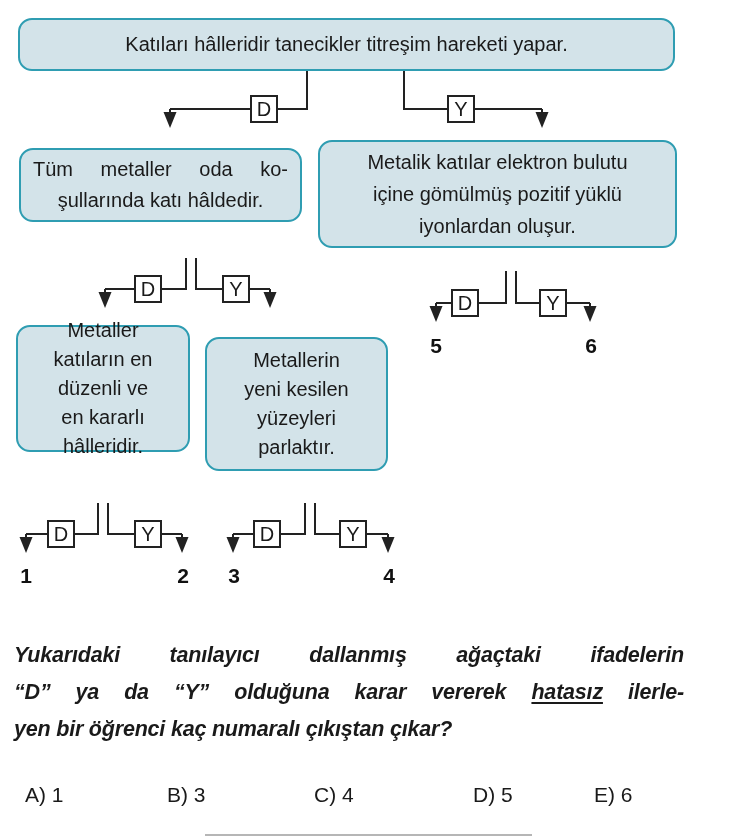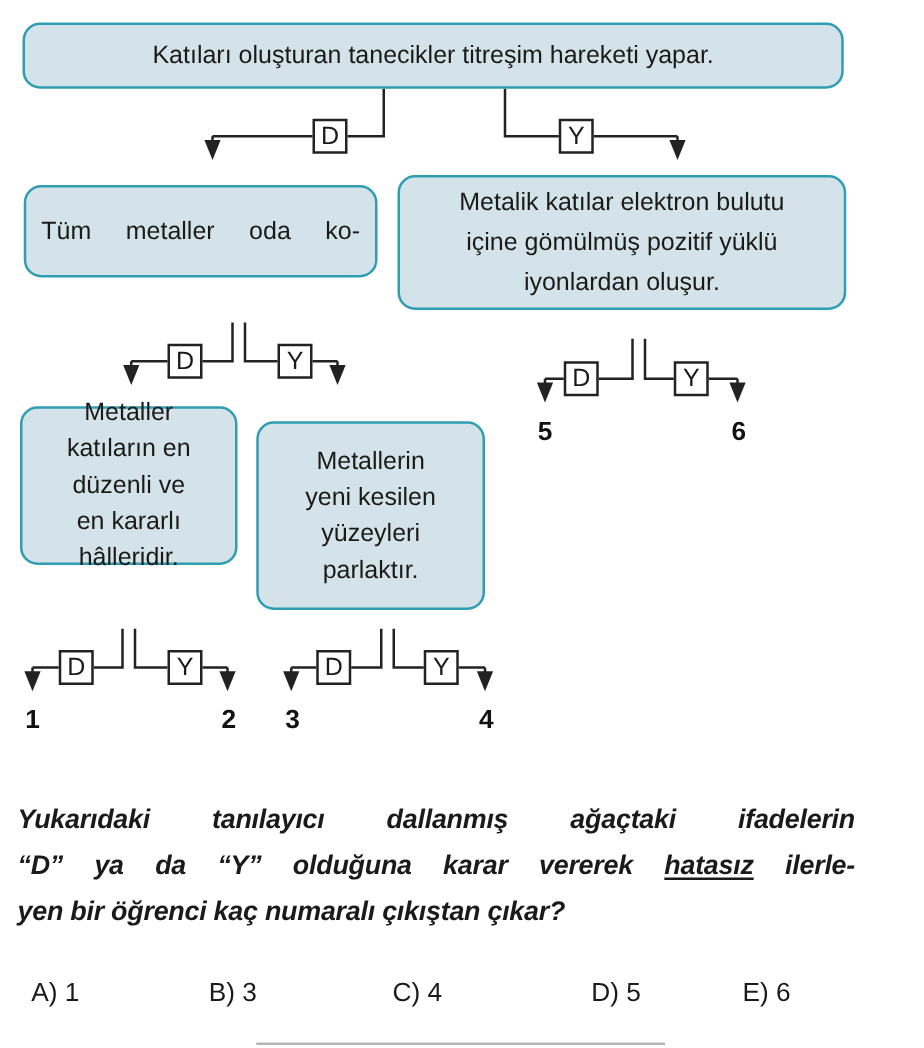--- a/index.html
+++ b/index.html
@@ -88,42 +88,43 @@
 
     <path class="ln" d="M305,503 V534 H233"></path>
     <path class="ln" d="M315,503 V534 H388"></path>
     <path class="ln" d="M233,534 v7"></path>
     <polygon class="ar" points="226.5,537 239.5,537 233,553"></polygon>
     <path class="ln" d="M388,534 v7"></path>
     <polygon class="ar" points="381.5,537 394.5,537 388,553"></polygon>
   </svg>
 
   <div class="box" style="left:18px;top:18px;width:657px;height:53px;font-size:20px;">
-    <div class="bline">Katıları oluşturan tanecikler titreşim hareketi yapar.</div>
+    <div class="bline">Katıları hâlleridir tanecikler titreşim hareketi yapar.</div>
   </div>
 
   <div class="box" style="left:19px;top:148px;width:283px;height:74px;font-size:20px;line-height:31px;">
     <div class="bline justify">Tüm metaller oda ko-</div>
+    <div class="bline">şullarında katı hâldedir.</div>
   </div>
 
   <div class="box" style="left:318px;top:140px;width:359px;height:108px;font-size:20px;line-height:32px;">
     <div class="bline">Metalik katılar elektron bulutu</div>
     <div class="bline">içine gömülmüş pozitif yüklü</div>
     <div class="bline">iyonlardan oluşur.</div>
   </div>
 
   <div class="box" style="left:16px;top:325px;width:174px;height:127px;font-size:20px;line-height:29px;">
     <div class="bline">Metaller</div>
     <div class="bline">katıların en</div>
     <div class="bline">düzenli ve</div>
     <div class="bline">en kararlı</div>
     <div class="bline">hâlleridir.</div>
   </div>
 
-  <div class="box" style="left:205px;top:337px;width:183px;height:151px;font-size:20px;line-height:29px;align-items:center;">
+  <div class="box" style="left:205px;top:337px;width:183px;height:134px;font-size:20px;line-height:29px;align-items:center;">
     <div class="bline">Metallerin</div>
     <div class="bline">yeni kesilen</div>
     <div class="bline">yüzeyleri</div>
     <div class="bline">parlaktır.</div>
   </div>
 
   <div class="chip" style="left:250px;top:95px;">D</div>
   <div class="chip" style="left:447px;top:95px;">Y</div>
   <div class="chip" style="left:134px;top:275px;">D</div>
   <div class="chip" style="left:222px;top:275px;">Y</div>

